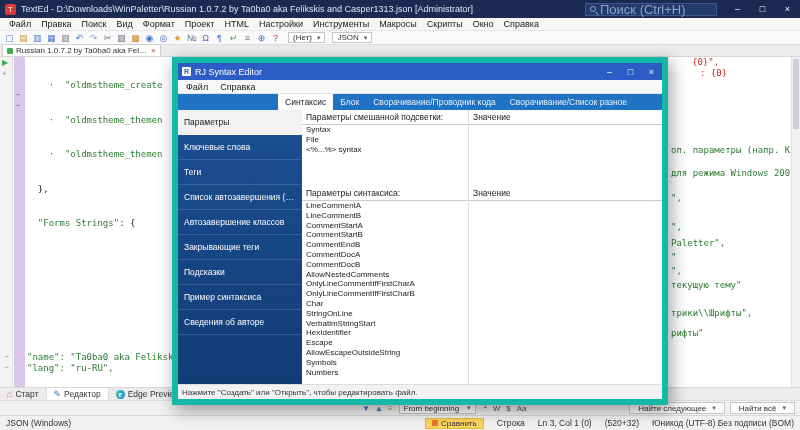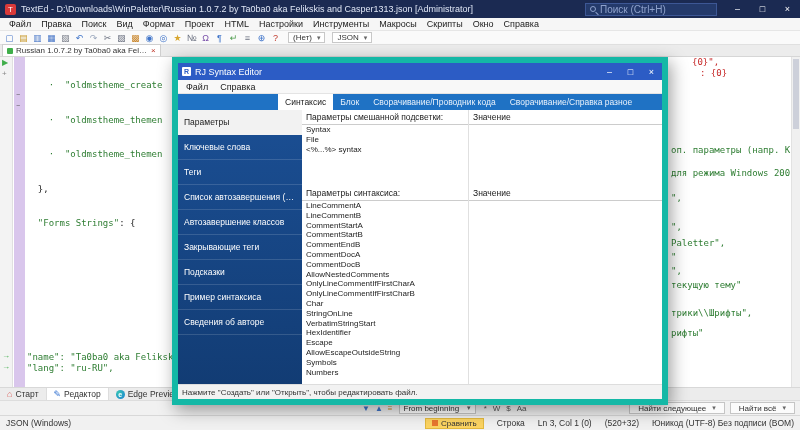--- a/index.html
+++ b/index.html
@@ -6,21 +6,21 @@
   body { background:#777; font-family:"Liberation Sans", sans-serif; }
   .screen { position:relative; width:800px; height:430px; background:#fff; overflow:hidden; font-family:"Liberation Sans", sans-serif; }
 
   
   .titlebar { position:absolute; left:0; top:0; right:0; height:18px; background:#1b2a52; display:flex; align-items:center; color:#dfe6f5; font-size:9px; }
   .app-icon { width:11px; height:11px; margin:0 5px; background:#d93a3a; color:#fff; font-size:8px; display:flex; align-items:center; justify-content:center; border-radius:2px; flex:0 0 auto; }
   .title { white-space:nowrap; overflow:hidden; text-overflow:ellipsis; max-width:470px; }
   .title-search { margin-left:auto; width:132px; height:13px; background:#243a6b; border:1px solid #3d5795; display:flex; align-items:center; padding:0 4px; gap:4px; flex:0 0 auto; }
   .mag { width:6px; height:6px; border:1px solid #8fa2cc; border-radius:50%; position:relative; flex:0 0 auto; }
   .mag::after { content:''; position:absolute; width:4px; height:1px; background:#8fa2cc; transform:rotate(45deg); left:4px; top:6px; }
-  .ts-input { background:transparent; border:none; outline:none; color:#aebbdd; font-size:10px; width:100%; font-family:"Liberation Sans",sans-serif; }
+  .ts-input { background:transparent; border:none; outline:none; color:#aebbdd; font-size:13px; width:100%; font-family:"Liberation Sans",sans-serif; }
   .ts-input::placeholder { color:#8fa2cc; }
   .win-btns { display:flex; margin-left:8px; flex:0 0 auto; }
   .wb { width:25px; height:18px; display:flex; align-items:center; justify-content:center; font-size:9px; color:#fff; }
 
   
   .menubar { position:absolute; top:18px; left:0; right:0; height:13px; background:#f6f6f6; border-bottom:1px solid #e6e6e6; display:flex; align-items:center; font-size:9px; color:#222; padding-left:4px; }
   .menu-item { padding:0 5px; white-space:nowrap; }
 
   
   .toolbar { position:absolute; top:31px; left:0; right:0; height:14px; background:#fafafa; border-bottom:1px solid #e0e0e0; display:flex; align-items:center; padding-left:4px; gap:3px; font-size:9px; }
@@ -237,21 +237,21 @@
       </div>
     </div>
     <div class="dlg-menu">
         <span class="dlg-menu-item">Файл</span>
         <span class="dlg-menu-item">Справка</span>
       </div>
     <div class="dlg-tabs">
       <span class="dlg-tab active">Синтаксис</span>
       <span class="dlg-tab">Блок</span>
       <span class="dlg-tab">Сворачивание/Проводник кода</span>
-      <span class="dlg-tab">Сворачивание/Справка разное</span>
+      <span class="dlg-tab">Сворачивание/Список разное</span>
     </div>
     <div class="dlg-body">
       <div class="dlg-side">
           <div class="side-item">Параметры</div>
           <div class="side-item">Ключевые слова</div>
           <div class="side-item">Теги</div>
           <div class="side-item">Список автозавершения (Ctrl+…</div>
           <div class="side-item">Автозавершение классов</div>
           <div class="side-item">Закрывающие теги</div>
           <div class="side-item">Подсказки</div>

